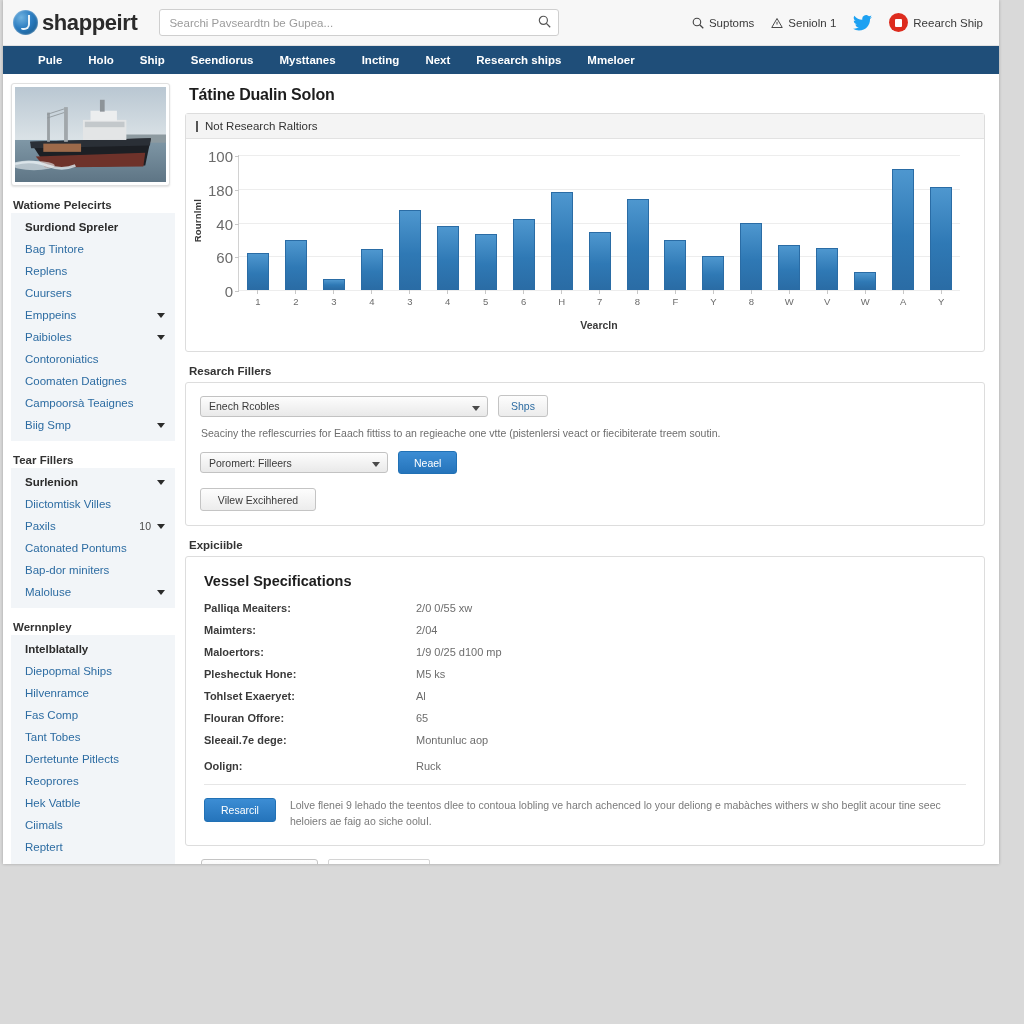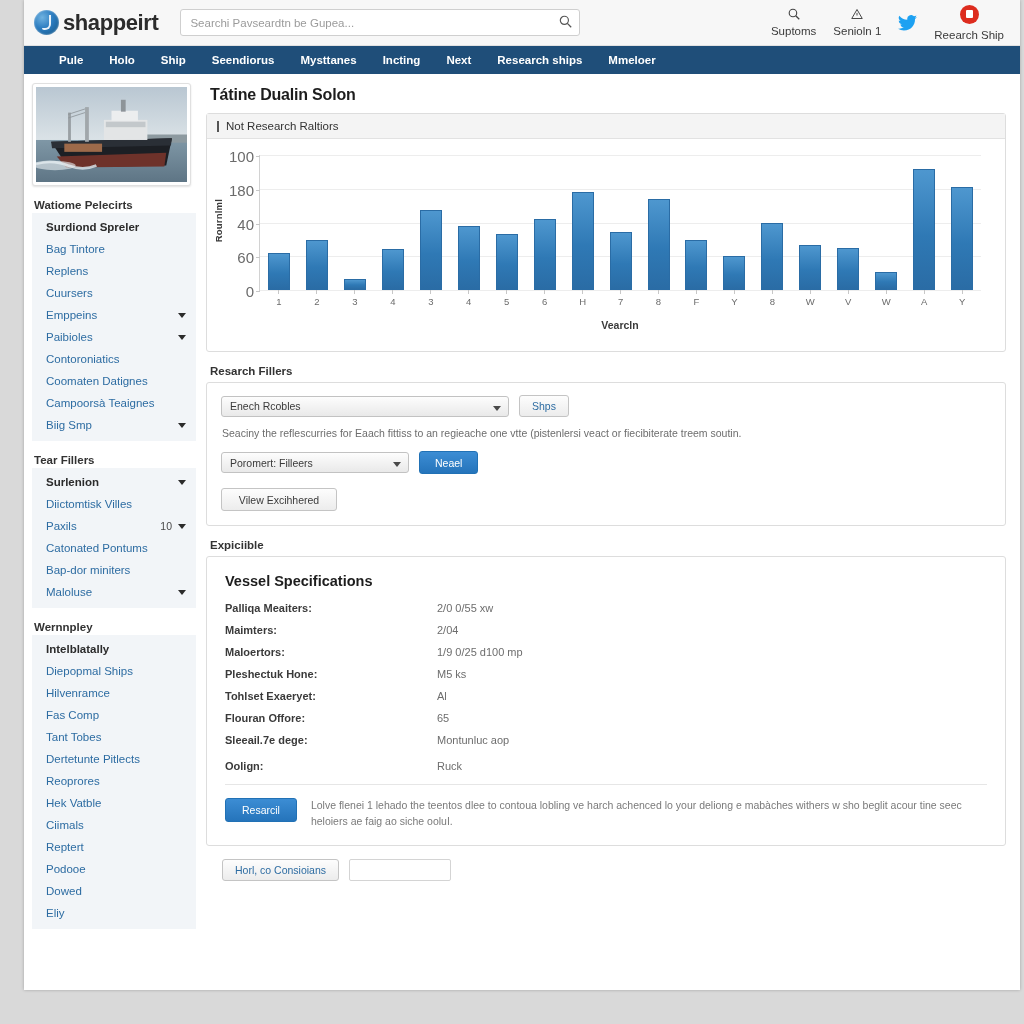--- a/index.html
+++ b/index.html
@@ -3,21 +3,21 @@
 <meta charset="utf-8">
 <style>
   * { box-sizing: border-box; }
   html, body { margin:0; padding:0; }
   body {
     width:1024px; height:1024px;
     background:#d9d9d9;
     font-family:"Liberation Sans", sans-serif;
     -webkit-font-smoothing:antialiased;
   }
-  #page { position:absolute; left:24px; top:0px; width:996px; height:990px;
+  #page { position:absolute; left:3px; top:0px; width:996px; height:864px;
           background:#ffffff; overflow:hidden;
           box-shadow:0 0 3px rgba(0,0,0,.25); }
 
   
   .topbar { height:46px; background:#f7f7f7; border-bottom:1px solid #e2e2e2;
             display:flex; align-items:center; padding:0 10px; }
   .logo { display:flex; align-items:center; gap:4px; margin-right:22px; }
   .logo-mark { width:25px; height:25px; border-radius:50%;
                background:radial-gradient(circle at 33% 30%, #6fb2e0 0%, #2b7cc0 45%, #14527f 100%);
                position:relative; box-shadow:inset 0 0 2px rgba(255,255,255,.7); }
@@ -28,21 +28,21 @@
 
   .searchwrap { position:relative; width:400px; height:27px; }
   .searchwrap input { width:100%; height:100%; border:1px solid #cfcfcf; background:#fff;
                       border-radius:3px; padding:0 28px 0 9px; font-size:11.5px; color:#333;
                       font-family:"Liberation Sans", sans-serif; }
   .searchwrap input::placeholder { color:#9b9b9b; }
   .mag { position:absolute; right:8px; top:6px; width:13px; height:13px; }
 
   .hdr-right { margin-left:auto; display:flex; align-items:center; gap:17px;
                font-size:11.5px; color:#3a3a3a; padding-right:6px; }
-  .hdr-item { display:flex; align-items:center; gap:5px; cursor:pointer; white-space:nowrap;flex-direction:column; }
+  .hdr-item { display:flex; align-items:center; gap:5px; cursor:pointer; white-space:nowrap; }
   .tw { width:19px; height:16px; }
   .avatar { width:19px; height:19px; border-radius:50%; background:#dd2c1e;
             display:flex; align-items:center; justify-content:center; }
   .avatar i { width:7px; height:8px; background:#fff; display:block; border-radius:1px; }
 
   
   .nav { height:28px; background:#1f4e79; display:flex; align-items:flex-start;
          padding:0 26px; gap:0; }
   .nav a { color:#fff; font-size:11.5px; font-weight:bold; text-decoration:none;
            padding:0 13px; line-height:28px; white-space:nowrap; }
@@ -541,21 +541,21 @@
                 <div class="spec-v">Montunluc aop</div>
               </div>
               <div class="spec-row gap">
                 <div class="spec-k">Oolign:</div>
                 <div class="spec-v">Ruck</div>
               </div>
             </div>
           <div class="divider"></div>
           <div class="cta">
             <div class="btn-primary">Resarcil</div>
-            <p>Lolve flenei 1 lehado the teentos dlee to contoua lobling ve harch achenced lo your deliong e mabàches withers w sho beglit acour tine seec heloiers ae faig ao siche ooluI.</p>
+            <p>Lolve flenei 9 lehado the teentos dlee to contoua lobling ve harch achenced lo your deliong e mabàches withers w sho beglit acour tine seec heloiers ae faig ao siche ooluI.</p>
           </div>
         </div>
       </div>
 
       <div class="footrow">
         <div class="btn">Horl, co Consioians</div>
         <input class="footinput" value="" style="">
       </div>
 
     </div>

